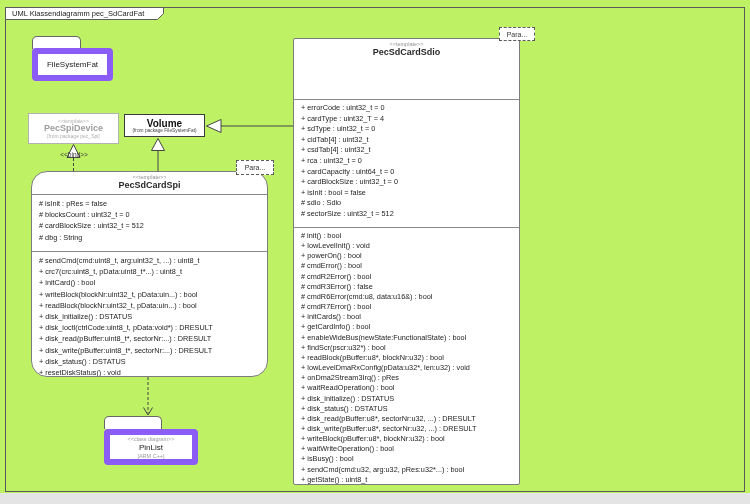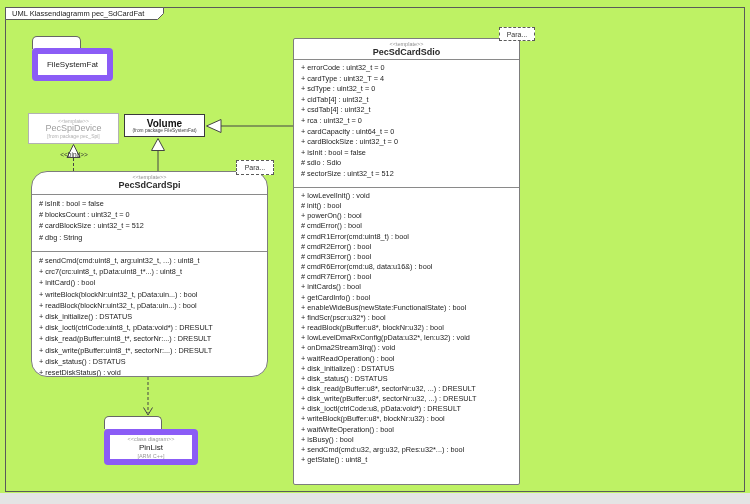--- a/index.html
+++ b/index.html
@@ -31,42 +31,42 @@
   .compart { border-top:1px solid #8a8a8a; overflow:hidden; padding-top:3px; }
   .member { font-size:7.3px; white-space:nowrap; padding-left:7px; color:#1c1c1c; }
   #spi-attrs .member, #spi-methods .member { line-height:11.2px; }
   #sdio-attrs .member { line-height:10.6px; }
   #sdio-methods .member { line-height:10.15px; }
 
   
   .ref-box { background:#fff; text-align:center; display:flex; flex-direction:column; justify-content:center; }
   #pec-spi-device { left:28px; top:113px; width:91px; height:31px; border:1px solid #b2b2b2; }
   #pec-spi-device .stereo { font-size:5px; color:#b0b0b0; }
-  #pec-spi-device .ref-name { font-size:9px; font-weight:normal; color:#9e9e9e; line-height:9px; }
+  #pec-spi-device .ref-name { font-size:9px; font-weight:bold; color:#9e9e9e; line-height:9px; }
   #pec-spi-device .ref-origin { font-size:5px; color:#b0b0b0; }
   #volume { left:124px; top:114px; width:81px; height:23px; border:1.5px solid #3a3a3a; }
   #volume .ref-name { font-size:10px; font-weight:bold; color:#111; line-height:9px; }
   #volume .ref-origin { font-size:4.8px; color:#444; }
 
   
   .para-box { border:1px dashed #5a5a5a; background:#fff; font-size:7px; color:#333;
               text-align:center; line-height:13px; z-index:5; }
   #spi-para  { left:236px; top:160px; width:38px; height:15px; }
   #sdio-para { left:499px; top:27px;  width:36px; height:14px; }
 
   #bind-label { left:52px; top:151px; width:44px; text-align:center; font-size:6.5px; color:#333; }
 
   #pec-sd-card-spi  { left:31px;  top:171px; width:237px; height:206px;border-radius:16px; }
   #spi-head  { height:22px; }
   #spi-attrs { height:57px; }
   #spi-methods { flex:1; }
 
   #pec-sd-card-sdio { left:293px; top:38px; width:227px; height:447px; }
   #sdio-head  { height:20px; }
-  #sdio-attrs { height:128px; }
+  #sdio-attrs { height:128px;margin-top:40px; }
   #sdio-methods { flex:1; }
 
   #fsf-tab  { left:32px; top:36px; width:49px; height:13px; }
   #fsf-body { left:32px; top:48px; width:81px; height:33px; }
 
   #pin-tab  { left:104px; top:416px; width:58px; height:13px; }
   #pin-body { left:104px; top:429px; width:94px; height:36px; }
 </style>
 </head>
 <body>
@@ -116,21 +116,21 @@
   </div>
 
   <div id="bind-label" class="abs">&lt;&lt;bind&gt;&gt;</div>
 
   <div id="pec-sd-card-spi" class="abs cls">
     <div id="spi-head" class="cls-head">
       <div class="stereo">&lt;&lt;template&gt;&gt;</div>
       <div class="cls-name">PecSdCardSpi</div>
     </div>
     <div id="spi-attrs" class="compart">
-        <div class="member"># isInit : bool = false</div>
+        <div class="member"># isInit : pRes = false</div>
         <div class="member"># blocksCount : uint32_t = 0</div>
         <div class="member"># cardBlockSize : uint32_t = 512</div>
         <div class="member"># dbg : String</div>
       </div>
     <div id="spi-methods" class="compart">
         <div class="member"># sendCmd(cmd:uint8_t, arg:uint32_t, ...) : uint8_t</div>
         <div class="member">+ crc7(crc:uint8_t, pData:uint8_t*...) : uint8_t</div>
         <div class="member">+ initCard() : bool</div>
         <div class="member">+ writeBlock(blockNr:uint32_t, pData:uin...) : bool</div>
         <div class="member">+ readBlock(blockNr:uint32_t, pData:uin...) : bool</div>
@@ -156,42 +156,40 @@
         <div class="member">+ cidTab[4] : uint32_t</div>
         <div class="member">+ csdTab[4] : uint32_t</div>
         <div class="member">+ rca : uint32_t = 0</div>
         <div class="member">+ cardCapacity : uint64_t = 0</div>
         <div class="member">+ cardBlockSize : uint32_t = 0</div>
         <div class="member">+ isInit : bool = false</div>
         <div class="member"># sdio : Sdio</div>
         <div class="member"># sectorSize : uint32_t = 512</div>
       </div>
     <div id="sdio-methods" class="compart">
+        <div class="member"># init() : bool</div>
         <div class="member">+ lowLevelInit() : void</div>
-        <div class="member"># init() : bool</div>
         <div class="member">+ powerOn() : bool</div>
         <div class="member"># cmdError() : bool</div>
-        <div class="member"># cmdR1Error(cmd:uint8_t) : bool</div>
         <div class="member"># cmdR2Error() : bool</div>
-        <div class="member"># cmdR3Error() : bool</div>
+        <div class="member"># cmdR3Error() : false</div>
         <div class="member"># cmdR6Error(cmd:u8, data:u16&amp;) : bool</div>
         <div class="member"># cmdR7Error() : bool</div>
         <div class="member">+ initCards() : bool</div>
         <div class="member">+ getCardInfo() : bool</div>
         <div class="member">+ enableWideBus(newState:FunctionalState) : bool</div>
         <div class="member">+ findScr(pscr:u32*) : bool</div>
         <div class="member">+ readBlock(pBuffer:u8*, blockNr:u32) : bool</div>
         <div class="member">+ lowLevelDmaRxConfig(pData:u32*, len:u32) : void</div>
-        <div class="member">+ onDma2Stream3Irq() : void</div>
+        <div class="member">+ onDma2Stream3Irq() : pRes</div>
         <div class="member">+ waitReadOperation() : bool</div>
         <div class="member">+ disk_initialize() : DSTATUS</div>
         <div class="member">+ disk_status() : DSTATUS</div>
         <div class="member">+ disk_read(pBuffer:u8*, sectorNr:u32, ...) : DRESULT</div>
         <div class="member">+ disk_write(pBuffer:u8*, sectorNr:u32, ...) : DRESULT</div>
-        <div class="member">+ disk_ioctl(ctrlCode:u8, pData:void*) : DRESULT</div>
         <div class="member">+ writeBlock(pBuffer:u8*, blockNr:u32) : bool</div>
         <div class="member">+ waitWriteOperation() : bool</div>
         <div class="member">+ isBusy() : bool</div>
         <div class="member">+ sendCmd(cmd:u32, arg:u32, pRes:u32*...) : bool</div>
         <div class="member">+ getState() : uint8_t</div>
       </div>
   </div>
   <div id="sdio-para" class="abs para-box">Para...</div>
 
   <div id="pin-tab" class="abs pkg-tab"></div>

